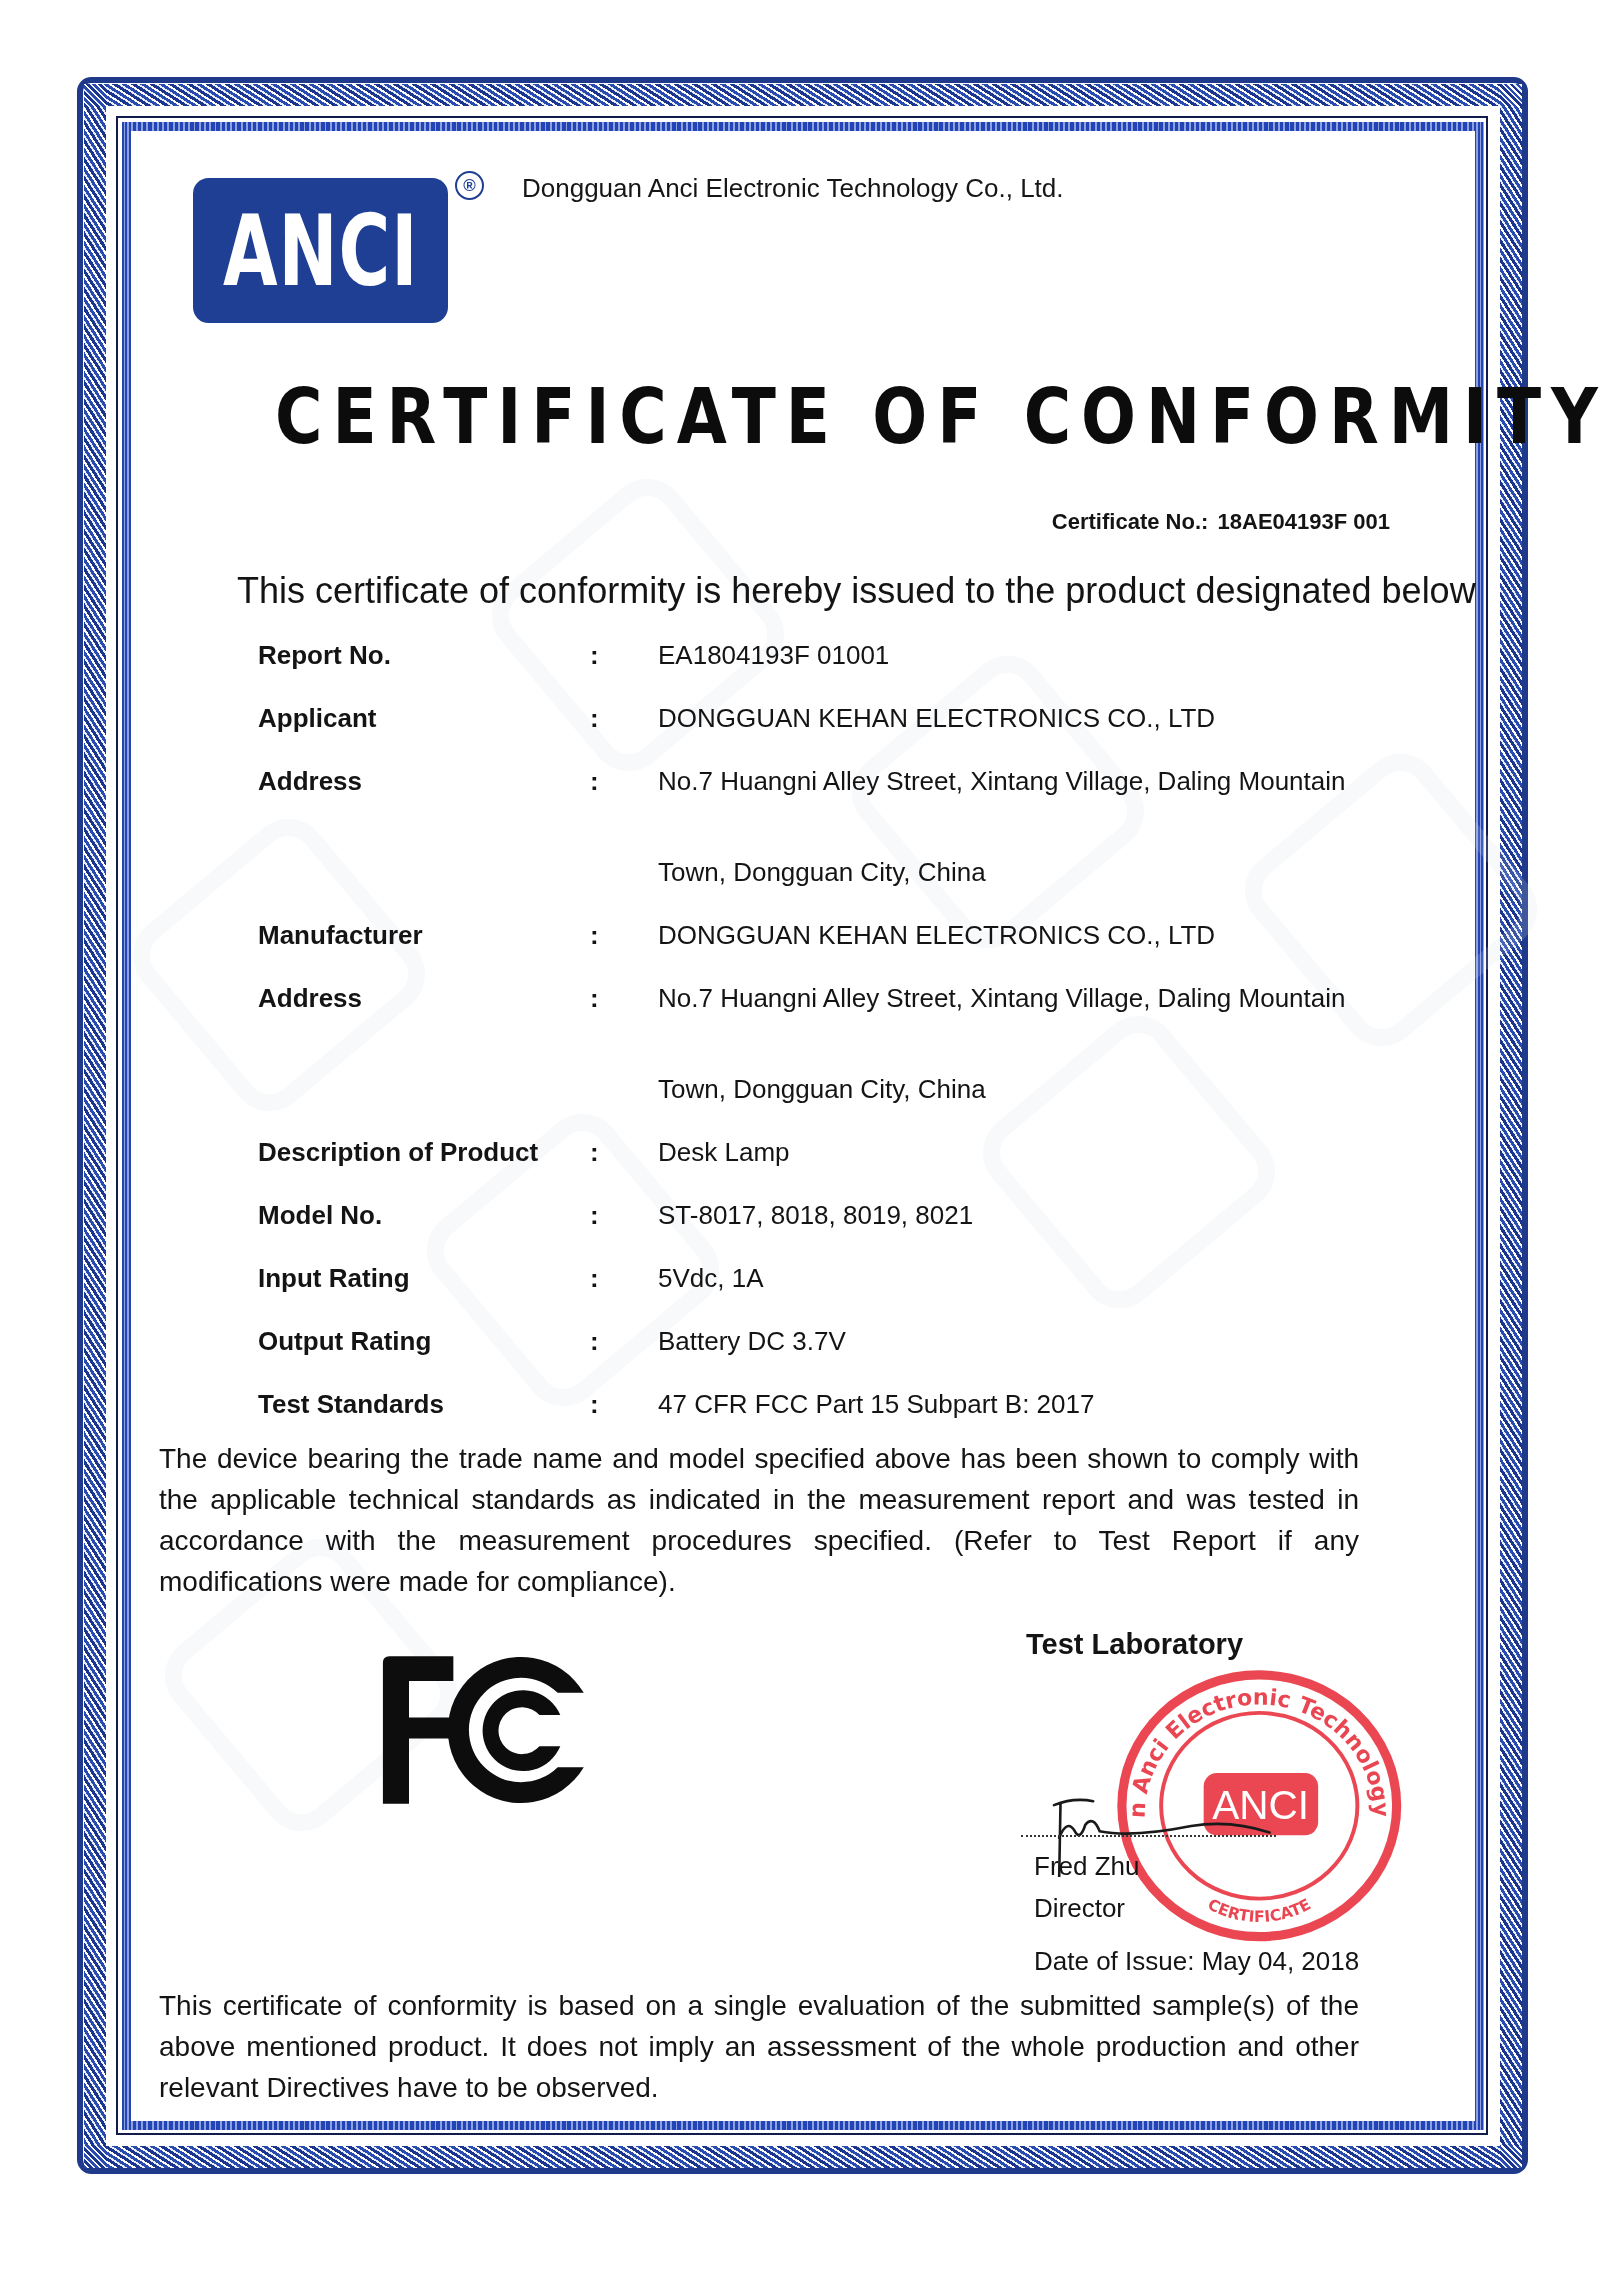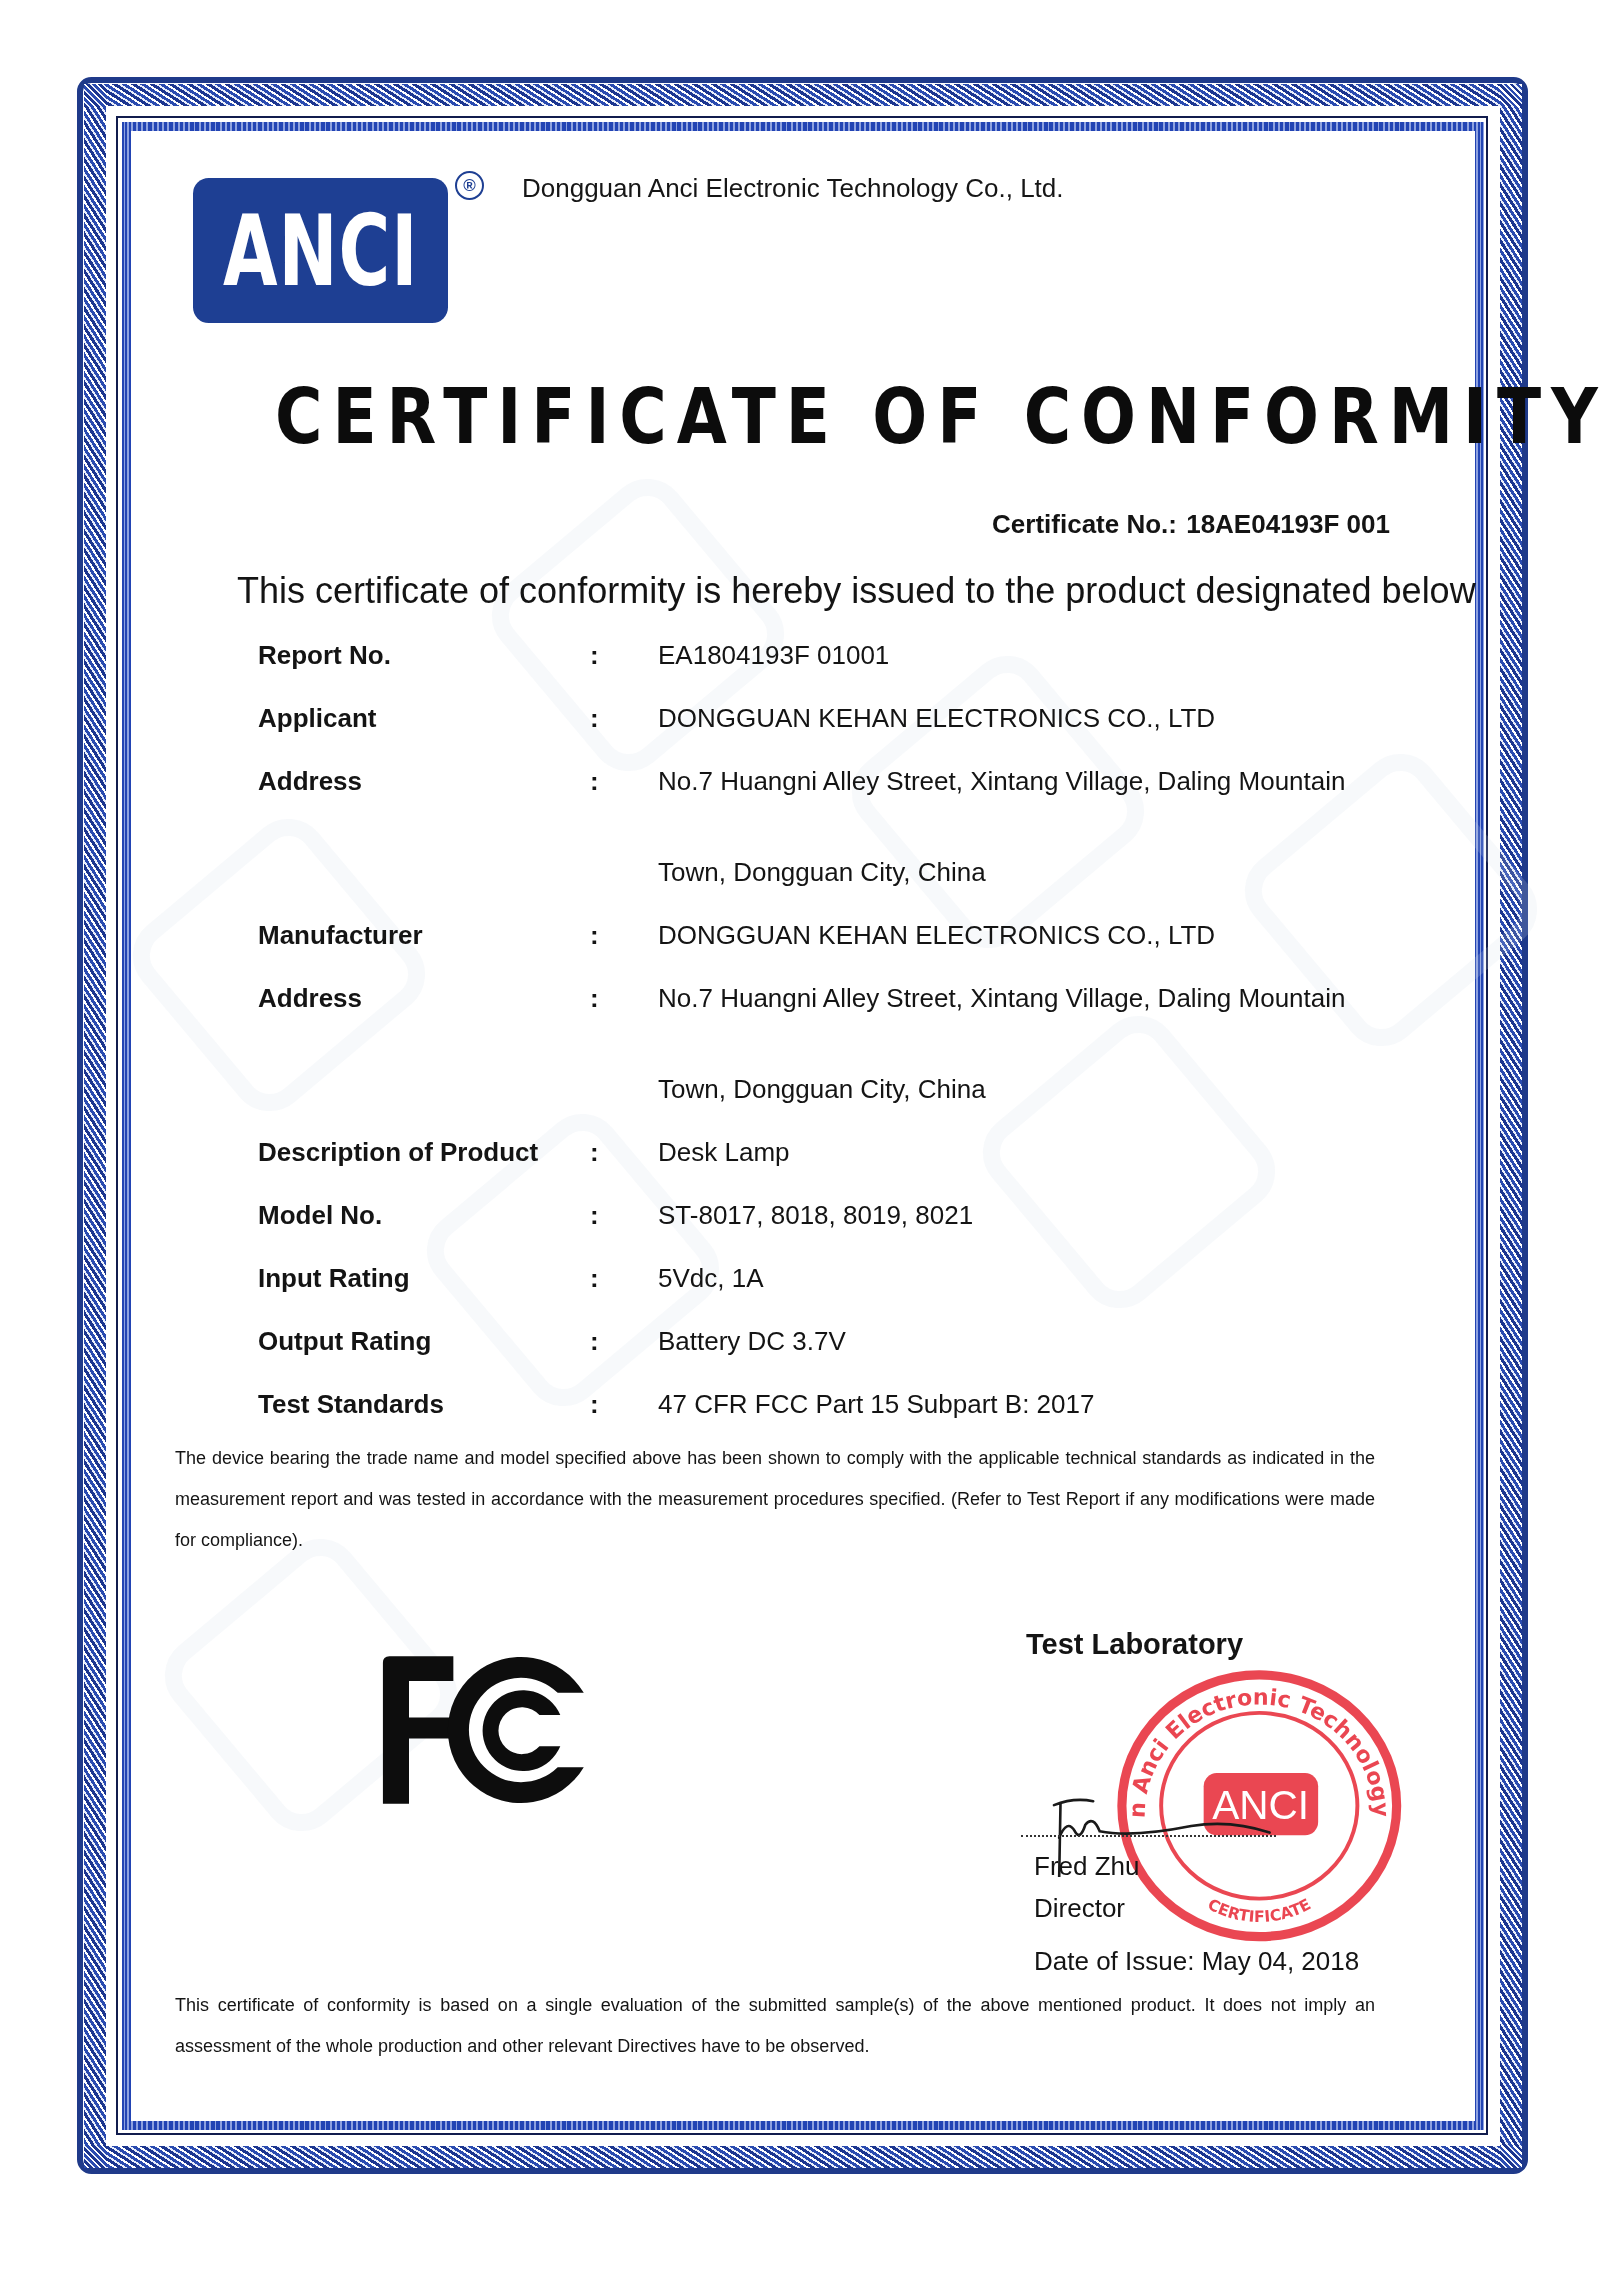--- a/index.html
+++ b/index.html
@@ -93,40 +93,40 @@
     font-weight: bold; font-size: 77px;
     letter-spacing: 11.8px;
     transform: scaleX(0.84);
     transform-origin: left center;
     white-space: nowrap;
     color: #0c0c0c;
   }
 
   .cert-no {
     position: absolute; right: 233px; top: 509px;
-    font-size: 26px; font-weight: bold; white-space: nowrap;
+    font-size: 22px; font-weight: bold; white-space: nowrap;
   }
   .cert-no .val { margin-left: 9.2px; }
 
   .intro {
     position: absolute; left: 237px; top: 570px;
     font-size: 36px; white-space: nowrap;
   }
 
   
   .fields { position: absolute; left: 249px; top: 640px; width: 1178px; }
   .row { position: relative; height: 63px; font-size: 26px; }
   .row .label { position: absolute; left: 0; top: 0; font-weight: bold; white-space: nowrap; margin-left: 9px; }
   .row .colon { position: absolute; left: 341px; top: 0; font-weight: bold; }
   .row .value { position: absolute; left: 409px; top: 0; white-space: nowrap; }
   .row.cont { height: 63px; margin-top: 28px; }
 
   .para {
-    position: absolute; left: 175px; width: 1200px;
-    font-size: 18px; line-height: 41px;
+    position: absolute; left: 159px; width: 1200px;
+    font-size: 28px; line-height: 41px;
     text-align: justify;
   }
   .para1 { top: 1438px; }
   .para2 { top: 1985px; }
 
   
   .fcc { position: absolute; left: 376px; top: 1655px; width: 216px; height: 150px; }
 
   
   .lab-title {

